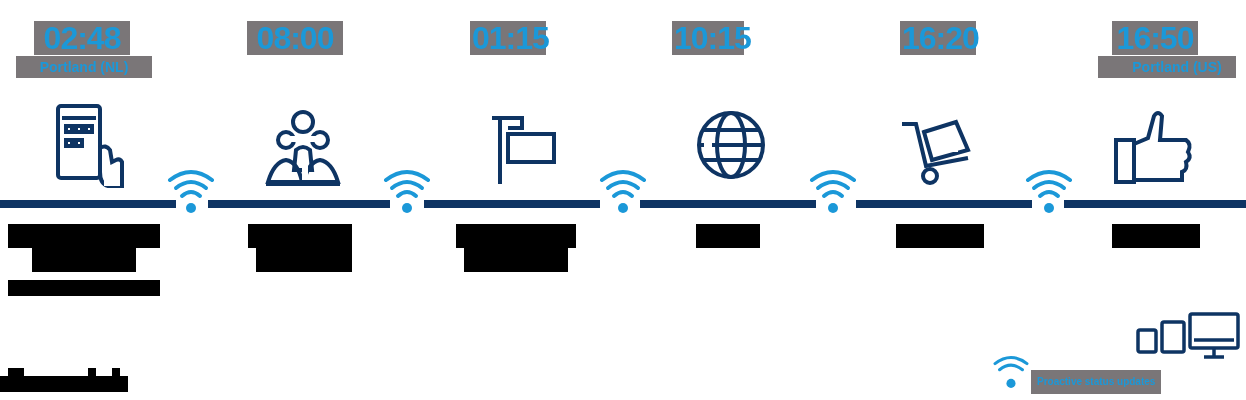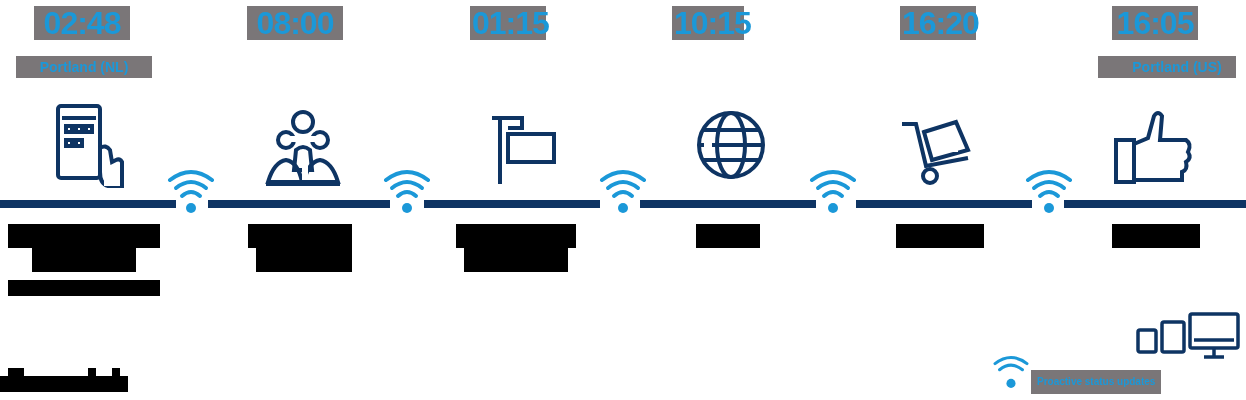--- a/index.html
+++ b/index.html
@@ -1,19 +1,19 @@
 <!DOCTYPE html>
 <html><head>
   <meta charset="utf-8">
   <style>
     html, body { margin: 0; padding: 0; background: #ffffff; }
     body { width: 1246px; height: 400px; position: relative; overflow: hidden;
            font-family: "Liberation Sans", sans-serif; }
     .abs { position: absolute; }
-    .time { position: absolute; top: 6px; height: 34px; background: #7a7678;
+    .time { position: absolute; top: 21px; height: 34px; background: #7a7678;
             color: #1b98d8; font-weight: bold; font-size: 32px; line-height: 34px;
             letter-spacing: -1px; text-align: center; padding: 0 2px; }
     .loc { position: absolute; top: 56px; height: 22px; background: #7a7678;
            color: #1b98d8; font-weight: bold; font-size: 14px; line-height: 22px;
            text-align: center; padding: 0 4px; }
     .icon { position: absolute; top: 100px; width: 90px; height: 90px; }
     .seg { position: absolute; top: 200px; height: 8px; background: #0e3463; }
     .wifi { position: absolute; top: 166px; width: 50px; height: 50px; }
     .redact { position: absolute; background: #000000; }
     .legend-text { position: absolute; left: 1031px; top: 370px; height: 24px;
@@ -21,21 +21,21 @@
                    font-size: 10px; line-height: 24px; padding: 0 6px; }
   </style>
 </head>
 <body>
 
 <div class="time" style="left:34px;width:92px;">02:48</div>
 <div class="time" style="left:247px;width:92px;">08:00</div>
 <div class="time" style="left:470px;width:72px;">01:15</div>
 <div class="time" style="left:672px;width:68px;">10:15</div>
 <div class="time" style="left:900px;width:72px;">16:20</div>
-<div class="time" style="left:1112px;width:82px;">16:05</div>
+<div class="time" style="left:1112px;width:82px;">16:50</div>
 
 <div class="loc" style="left:16px;width:128px;">Portland (NL)</div>
 <div class="loc" style="left:1098px;width:110px;padding-left:24px;">Portland (US)</div>
 
 <svg class="icon" style="left:48px;" viewBox="0 0 90 90" fill="none" stroke="#0e3463" stroke-width="4">
   <rect x="10" y="6" width="42" height="72" rx="3"></rect>
   <line x1="14" y1="18" x2="48" y2="18"></line>
   <rect x="18" y="26" width="6" height="6"></rect>
     <rect x="28" y="26" width="6" height="6"></rect>
     <rect x="38" y="26" width="6" height="6"></rect>

